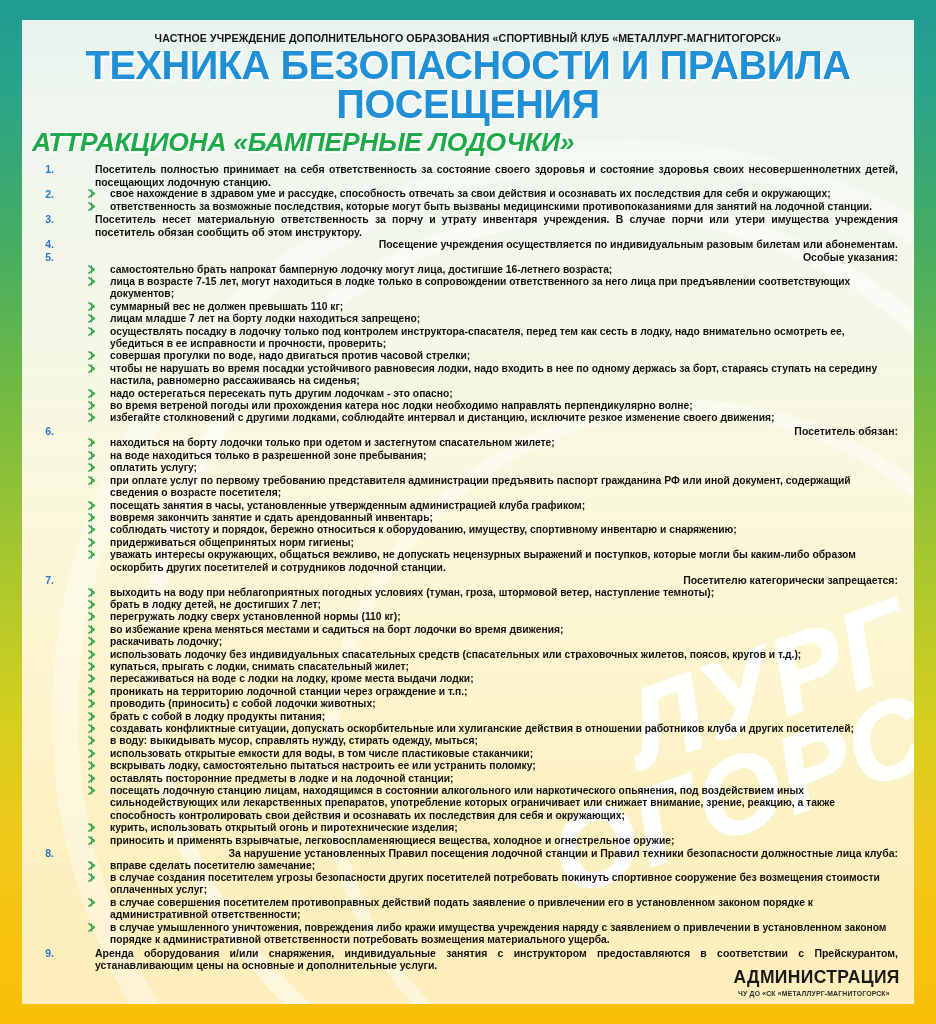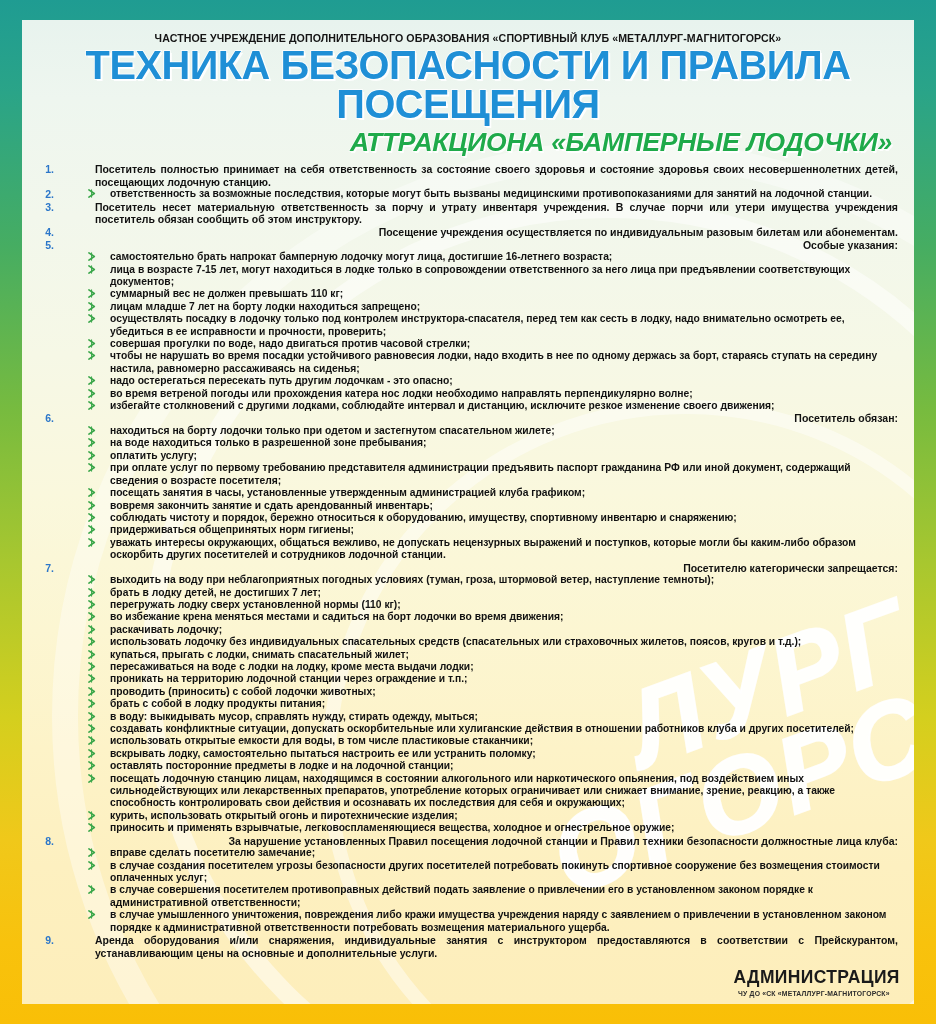--- a/index.html
+++ b/index.html
@@ -66,21 +66,20 @@
     font-weight:700;
     color:#1f8fd6;
     -webkit-text-stroke:1.5px #ffffff;
     paint-order:stroke fill;
     text-shadow:2px 2px 0 rgba(255,255,255,.9);
     margin:2px 10px 0 10px;
     transform:scaleX(.97);
     letter-spacing:-.5px;
   }
   .title2{
-    text-align:right;
     font-size:26.5px;line-height:1;
     font-weight:700;font-style:italic;
     color:#1faa4a;
     -webkit-text-stroke:1px #ffffff;
     paint-order:stroke fill;
     text-shadow:1.5px 1.5px 0 rgba(255,255,255,.85);
     margin:4px 22px 0 10px;
     letter-spacing:-.3px;
   }
 
@@ -149,20 +148,26 @@
           <div class="txt">Посетитель полностью принимает на себя ответственность за состояние своего здоровья и состояние здоровья своих несовершеннолетних детей, посещающих лодочную станцию.</div>
         </li>
         <li class="rule">
           <span class="num">2.</span>
           <ul class="sub">
             <li><span class="arrow">
                 <svg width="9" height="9" viewBox="0 0 10 10">
                   <path d="M1 1 L7 5 L1 9" fill="none" stroke="#3aa64a" stroke-width="1.8" stroke-linecap="round" stroke-linejoin="round"></path>
                   <path d="M4 1 L4 9" fill="none" stroke="#3aa64a" stroke-width="1.2" stroke-linecap="round"></path>
                 </svg>
+              </span><span>свое нахождение в здравом уме и рассудке, способность отвечать за свои действия и осознавать их последствия для себя и окружающих;</span></li>
+            <li><span class="arrow">
+                <svg width="9" height="9" viewBox="0 0 10 10">
+                  <path d="M1 1 L7 5 L1 9" fill="none" stroke="#3aa64a" stroke-width="1.8" stroke-linecap="round" stroke-linejoin="round"></path>
+                  <path d="M4 1 L4 9" fill="none" stroke="#3aa64a" stroke-width="1.2" stroke-linecap="round"></path>
+                </svg>
               </span><span>ответственность за возможные последствия, которые могут быть вызваны медицинскими противопоказаниями для занятий на лодочной станции.</span></li>
           </ul>
         </li>
         <li class="rule">
           <span class="num">3.</span>
           <div class="txt">Посетитель несет материальную ответственность за порчу и утрату инвентаря учреждения. В случае порчи или утери имущества учреждения посетитель обязан сообщить об этом инструктору.</div>
         </li>
         <li class="rule">
           <span class="num">4.</span>
           <div class="txt left">Посещение учреждения осуществляется по индивидуальным разовым билетам или абонементам.</div>
@@ -361,27 +366,27 @@
                 <svg width="9" height="9" viewBox="0 0 10 10">
                   <path d="M1 1 L7 5 L1 9" fill="none" stroke="#3aa64a" stroke-width="1.8" stroke-linecap="round" stroke-linejoin="round"></path>
                   <path d="M4 1 L4 9" fill="none" stroke="#3aa64a" stroke-width="1.2" stroke-linecap="round"></path>
                 </svg>
               </span><span>брать с собой в лодку продукты питания;</span></li>
             <li><span class="arrow">
                 <svg width="9" height="9" viewBox="0 0 10 10">
                   <path d="M1 1 L7 5 L1 9" fill="none" stroke="#3aa64a" stroke-width="1.8" stroke-linecap="round" stroke-linejoin="round"></path>
                   <path d="M4 1 L4 9" fill="none" stroke="#3aa64a" stroke-width="1.2" stroke-linecap="round"></path>
                 </svg>
+              </span><span>создавать конфликтные ситуации, допускать оскорбительные или хулиганские действия в отношении работников клуба и других посетителей;</span></li>
+            <li><span class="arrow">
+                <svg width="9" height="9" viewBox="0 0 10 10">
+                  <path d="M1 1 L7 5 L1 9" fill="none" stroke="#3aa64a" stroke-width="1.8" stroke-linecap="round" stroke-linejoin="round"></path>
+                  <path d="M4 1 L4 9" fill="none" stroke="#3aa64a" stroke-width="1.2" stroke-linecap="round"></path>
+                </svg>
               </span><span>в воду: выкидывать мусор, справлять нужду, стирать одежду, мыться;</span></li>
-            <li><span class="arrow">
-                <svg width="9" height="9" viewBox="0 0 10 10">
-                  <path d="M1 1 L7 5 L1 9" fill="none" stroke="#3aa64a" stroke-width="1.8" stroke-linecap="round" stroke-linejoin="round"></path>
-                  <path d="M4 1 L4 9" fill="none" stroke="#3aa64a" stroke-width="1.2" stroke-linecap="round"></path>
-                </svg>
-              </span><span>создавать конфликтные ситуации, допускать оскорбительные или хулиганские действия в отношении работников клуба и других посетителей;</span></li>
             <li><span class="arrow">
                 <svg width="9" height="9" viewBox="0 0 10 10">
                   <path d="M1 1 L7 5 L1 9" fill="none" stroke="#3aa64a" stroke-width="1.8" stroke-linecap="round" stroke-linejoin="round"></path>
                   <path d="M4 1 L4 9" fill="none" stroke="#3aa64a" stroke-width="1.2" stroke-linecap="round"></path>
                 </svg>
               </span><span>использовать открытые емкости для воды, в том числе пластиковые стаканчики;</span></li>
             <li><span class="arrow">
                 <svg width="9" height="9" viewBox="0 0 10 10">
                   <path d="M1 1 L7 5 L1 9" fill="none" stroke="#3aa64a" stroke-width="1.8" stroke-linecap="round" stroke-linejoin="round"></path>
                   <path d="M4 1 L4 9" fill="none" stroke="#3aa64a" stroke-width="1.2" stroke-linecap="round"></path>

